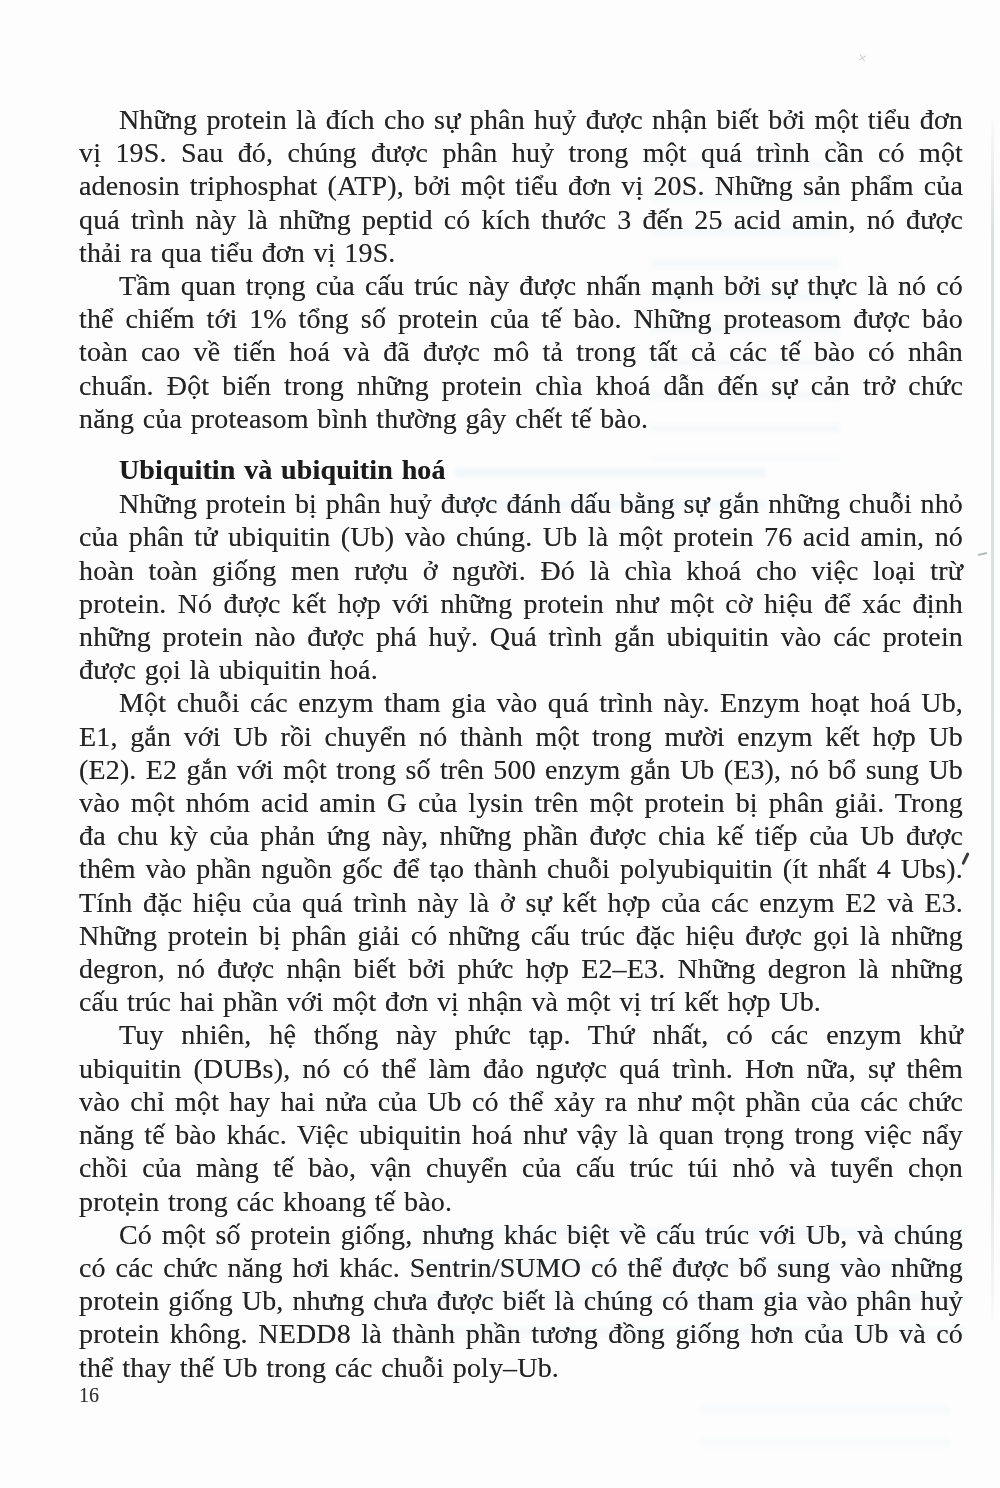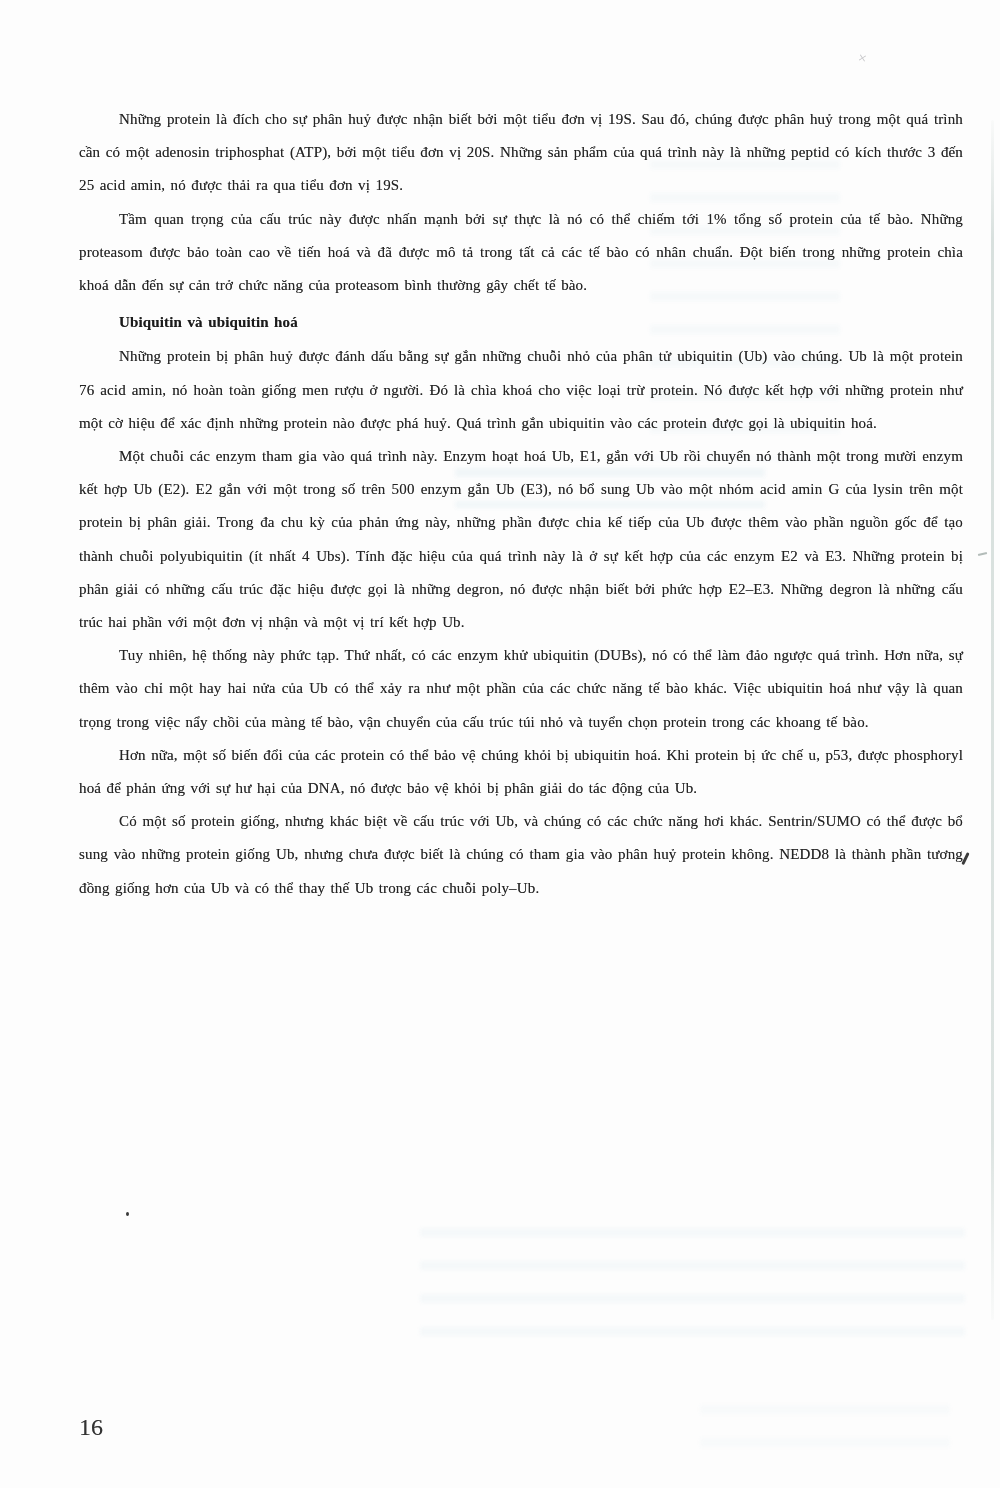--- a/index.html
+++ b/index.html
@@ -18,41 +18,41 @@
   }
   .content {
     position: absolute;
     left: 79px;
     top: 103px;
     width: 884px;
   }
   .content p,
   .content h3 {
     margin: 0;
-    font-size: 15px;
+    font-size: 28px;
     line-height: 33.2px;
     text-align: justify;
     text-indent: 40px;
     font-weight: 400;
     letter-spacing: 0.15px;
     word-spacing: 1.5px;
     text-shadow: 0 0 0.5px rgba(50,50,50,0.55);
   }
   .content h3 {
     font-weight: 700;
     text-align: left;
-    margin-top: 4px;
+    margin-top: 18px;
     margin-bottom: 1px;
     color: #1b1b1b;
   }
   .page-number {
     position: absolute;
     left: 79px;
-    top: 1412px;
-    font-size: 24px;
+    top: 1380px;
+    font-size: 20px;
     line-height: 30px;
     color: #333333;
     text-shadow: 0 0 0.5px rgba(50,50,50,0.5);
   }
   
   .artifact { position: absolute; pointer-events: none; }
   .edge-shadow {
     right: 6px; top: 120px;
     width: 3px; height: 1200px;
     background: linear-gradient(180deg,
@@ -108,21 +108,20 @@
   <div class="artifact bleed bleed-c"></div>
   <div class="artifact bleed bleed-d"></div>
 
   <div class="content">
     <p>Những protein là đích cho sự phân huỷ được nhận biết bởi một tiểu đơn vị 19S. Sau đó, chúng được phân huỷ trong một quá trình cần có một adenosin triphosphat (ATP), bởi một tiểu đơn vị 20S. Những sản phẩm của quá trình này là những peptid có kích thước 3 đến 25 acid amin, nó được thải ra qua tiểu đơn vị 19S.</p>
     <p>Tầm quan trọng của cấu trúc này được nhấn mạnh bởi sự thực là nó có thể chiếm tới 1% tổng số protein của tế bào. Những proteasom được bảo toàn cao về tiến hoá và đã được mô tả trong tất cả các tế bào có nhân chuẩn. Đột biến trong những protein chìa khoá dẫn đến sự cản trở chức năng của proteasom bình thường gây chết tế bào.</p>
     <h3>Ubiquitin và ubiquitin hoá</h3>
     <p>Những protein bị phân huỷ được đánh dấu bằng sự gắn những chuỗi nhỏ của phân tử ubiquitin (Ub) vào chúng. Ub là một protein 76 acid amin, nó hoàn toàn giống men rượu ở người. Đó là chìa khoá cho việc loại trừ protein. Nó được kết hợp với những protein như một cờ hiệu để xác định những protein nào được phá huỷ. Quá trình gắn ubiquitin vào các protein được gọi là ubiquitin hoá.</p>
     <p>Một chuỗi các enzym tham gia vào quá trình này. Enzym hoạt hoá Ub, E1, gắn với Ub rồi chuyển nó thành một trong mười enzym kết hợp Ub (E2). E2 gắn với một trong số trên 500 enzym gắn Ub (E3), nó bổ sung Ub vào một nhóm acid amin G của lysin trên một protein bị phân giải. Trong đa chu kỳ của phản ứng này, những phần được chia kế tiếp của Ub được thêm vào phần nguồn gốc để tạo thành chuỗi polyubiquitin (ít nhất 4 Ubs). Tính đặc hiệu của quá trình này là ở sự kết hợp của các enzym E2 và E3. Những protein bị phân giải có những cấu trúc đặc hiệu được gọi là những degron, nó được nhận biết bởi phức hợp E2–E3. Những degron là những cấu trúc hai phần với một đơn vị nhận và một vị trí kết hợp Ub.</p>
     <p>Tuy nhiên, hệ thống này phức tạp. Thứ nhất, có các enzym khử ubiquitin (DUBs), nó có thể làm đảo ngược quá trình. Hơn nữa, sự thêm vào chỉ một hay hai nửa của Ub có thể xảy ra như một phần của các chức năng tế bào khác. Việc ubiquitin hoá như vậy là quan trọng trong việc nẩy chồi của màng tế bào, vận chuyển của cấu trúc túi nhỏ và tuyển chọn protein trong các khoang tế bào.</p>
-    <p>Hơn nữa, một số biến đổi của các protein có thể bảo vệ chúng khỏi bị ubiquitin hoá. Khi protein bị ức chế u, p53, được phosphoryl hoá để phản ứng với sự hư hại của DNA, nó được bảo vệ khỏi bị phân giải do tác động của Ub.</p>
     <p>Có một số protein giống, nhưng khác biệt về cấu trúc với Ub, và chúng có các chức năng hơi khác. Sentrin/SUMO có thể được bổ sung vào những protein giống Ub, nhưng chưa được biết là chúng có tham gia vào phân huỷ protein không. NEDD8 là thành phần tương đồng giống hơn của Ub và có thể thay thế Ub trong các chuỗi poly–Ub.</p>
   </div>
 
   <div class="page-number">16</div>
 
   <div class="artifact edge-shadow"></div>
   <div class="artifact pen-x">×</div>
   <div class="artifact edge-tick"></div>
   <div class="artifact accent-mark"></div>
   <div class="artifact stray-dot"></div>

